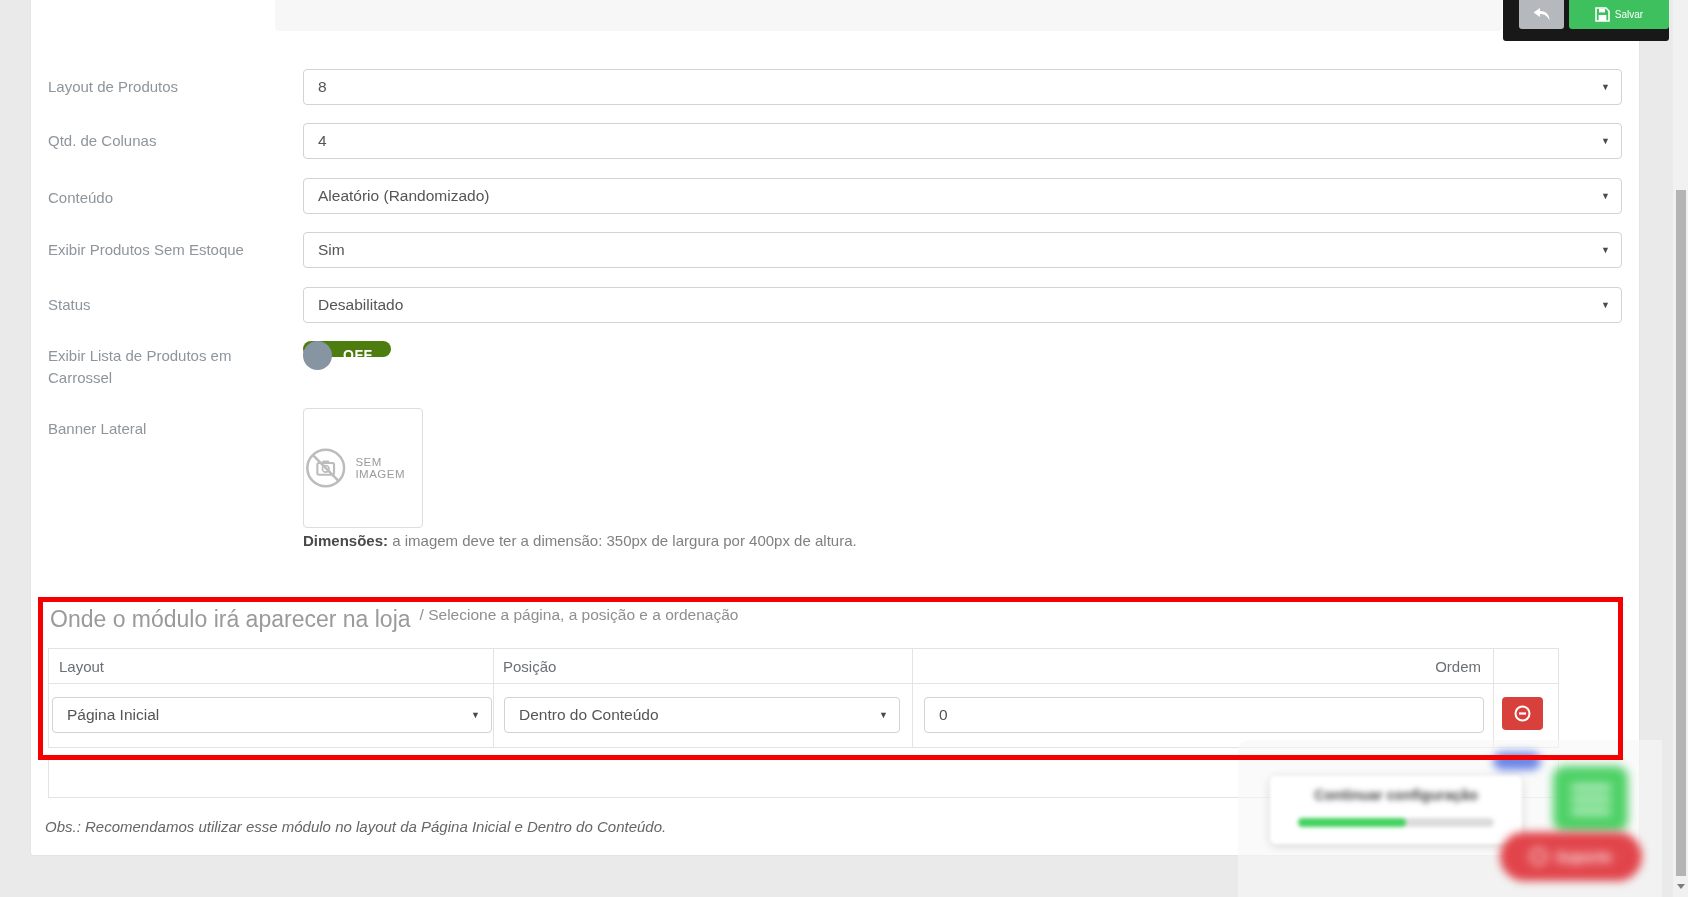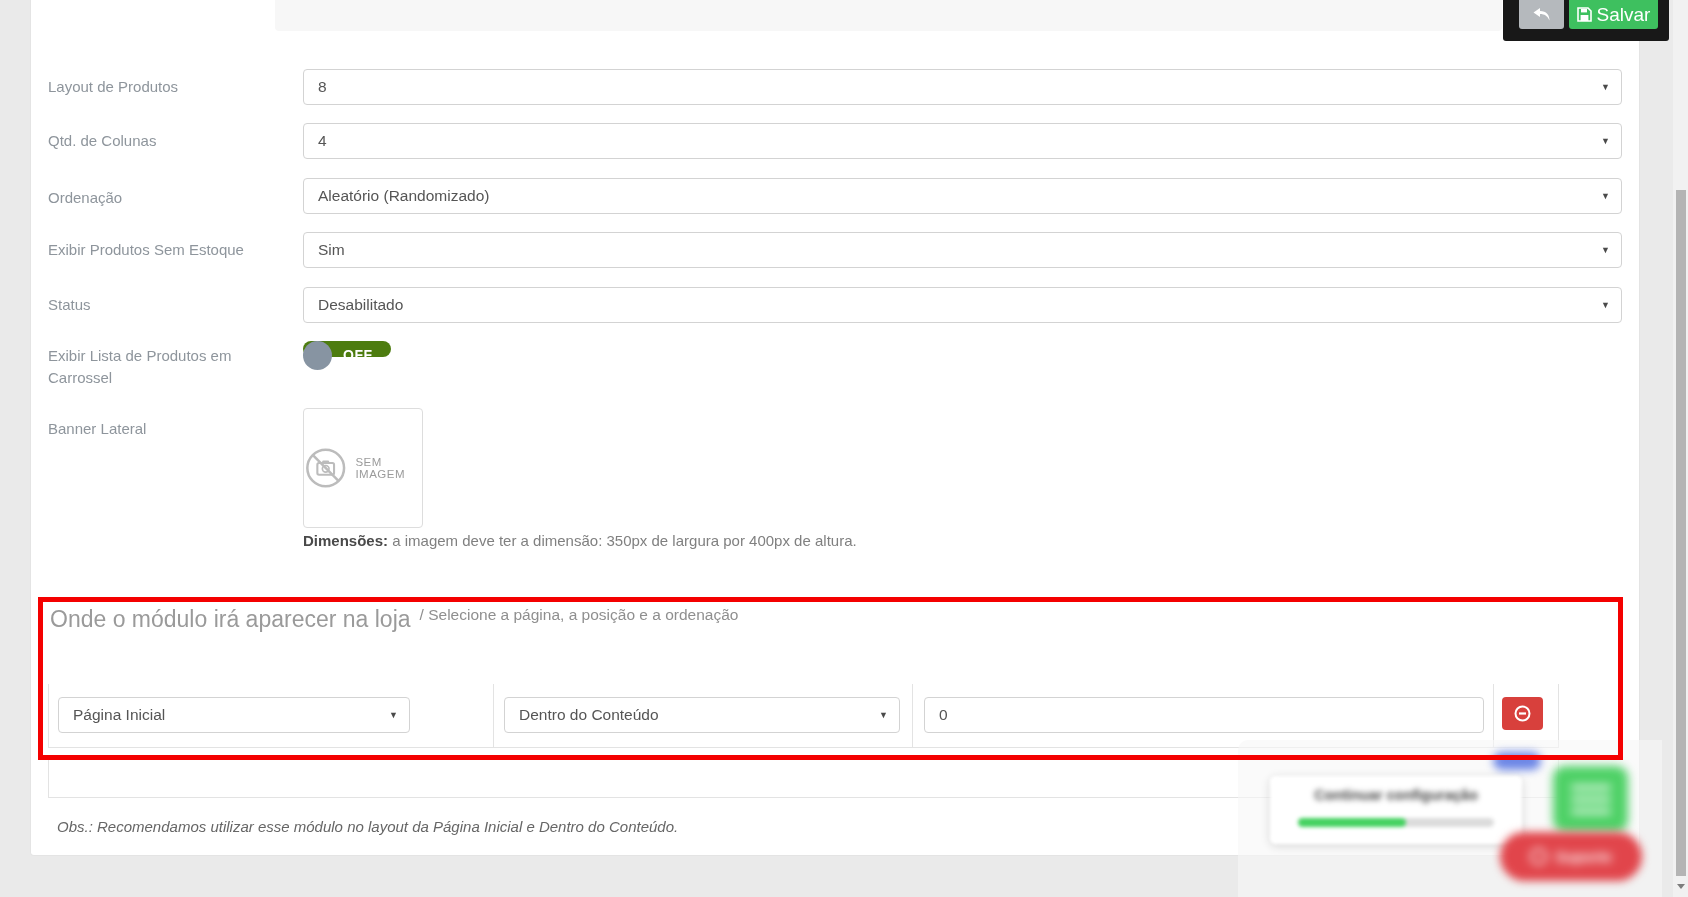--- a/index.html
+++ b/index.html
@@ -8,23 +8,23 @@
   
   .card{position:absolute;left:30px;top:0;width:1610px;height:856px;background:#fff;
         border:1px solid #e4e4e4;border-top:none;border-radius:0 0 4px 4px;box-sizing:border-box;}
 
   .top-strip{position:absolute;left:275px;top:0;width:1227px;height:31px;background:#f7f7f7;border-radius:0 0 4px 4px;}
 
   
   .action-bar{position:absolute;left:1503px;top:0;width:166px;height:41px;background:#181818;border-radius:0 0 3px 3px;z-index:10;}
   .btn-back{position:absolute;left:16px;top:0;width:45px;height:29px;background:#b5b9bd;border:none;
             border-radius:0 0 3px 3px;display:flex;align-items:center;justify-content:center;cursor:pointer;}
-  .btn-save{position:absolute;left:66px;top:0;width:89px;height:29px;background:#3ec05f;border:none;
+  .btn-save{position:absolute;left:66px;top:0;width:100px;height:29px;background:#3ec05f;border:none;
             border-radius:0 0 3px 3px;display:flex;align-items:center;justify-content:center;gap:5px;
-            color:#fff;font-size:19px;cursor:pointer;font-family:inherit;}
+            color:#fff;font-size:10px;cursor:pointer;font-family:inherit;}
 
   
   .field-label{position:absolute;left:48px;color:#8e959c;font-size:15px;}
   .sel{position:absolute;left:303px;width:1319px;height:36px;background:#fff;border:1px solid #d3d3d3;
        border-radius:4px;box-sizing:border-box;display:flex;align-items:center;padding:0 14px;
        color:#555;font-size:15.5px;cursor:pointer;}
   .caret{position:absolute;right:11px;top:50%;transform:translateY(-50%);font-size:9px;color:#4a4a4a;}
 
   .toggle{position:absolute;left:303px;top:341px;width:88px;height:16px;background:#4d7c0f;border-radius:15px;cursor:pointer;}
   .toggle .knob{position:absolute;left:0;top:0;width:29px;height:29px;border-radius:50%;background:#8794a2;}
@@ -52,21 +52,21 @@
               border:1px solid #e3e3e3;border-top:none;box-sizing:border-box;}
   .vline{position:absolute;top:0;bottom:0;width:1px;background:#e3e3e3;}
   .th{position:absolute;top:9px;font-size:15px;color:#6b7075;}
   .sel-small{position:absolute;top:697px;height:36px;background:#fff;border:1px solid #d3d3d3;border-radius:4px;
              box-sizing:border-box;display:flex;align-items:center;padding:0 14px;color:#555;font-size:15.5px;cursor:pointer;}
   .order-input{position:absolute;left:924px;top:697px;width:560px;height:36px;border:1px solid #d3d3d3;border-radius:4px;
                box-sizing:border-box;padding:0 14px;color:#555;font-size:15.5px;font-family:inherit;outline:none;}
   .btn-remove{position:absolute;left:1502px;top:697px;width:41px;height:33px;background:#d8403c;border:none;
               border-radius:4px;display:flex;align-items:center;justify-content:center;cursor:pointer;}
 
-  .obs-note{position:absolute;left:45px;top:818px;font-style:italic;color:#666;font-size:15px;margin-left:12px;}
+  .obs-note{position:absolute;left:45px;top:818px;font-style:italic;color:#666;font-size:15px;}
 
   
   .overlay{position:absolute;left:1238px;top:740px;width:424px;height:157px;background:rgba(247,247,247,.62);
            border-radius:10px 0 0 0;z-index:8;}
   .ov-blue-pill{position:absolute;left:255px;top:12px;width:48px;height:18px;background:#6c86e6;border-radius:9px;filter:blur(4px);}
   .ov-card{position:absolute;left:32px;top:36px;width:252px;height:68px;background:rgba(255,255,255,.95);border-radius:6px;
            box-shadow:0 2px 10px rgba(0,0,0,.15);filter:blur(1.5px);}
   .ov-card .ov-title{margin-top:11px;text-align:center;font-size:14.5px;font-weight:bold;color:#454545;filter:blur(2.5px);}
   .ov-progress{position:absolute;left:28px;top:42px;width:196px;height:9px;background:#dcdcdc;border-radius:5px;filter:blur(1.5px);}
   .ov-progress .fill{width:108px;height:9px;background:#43d25f;border-radius:5px;}
@@ -87,21 +87,21 @@
 </head>
 <body>
 
 <div id="screen">
 
   <div class="card"></div>
   <div class="top-strip"></div>
 
   <div class="field-label" style="top:78px">Layout de Produtos</div>
   <div class="field-label" style="top:132px">Qtd. de Colunas</div>
-  <div class="field-label" style="top:189px">Ordenação</div>
+  <div class="field-label" style="top:189px">Conteúdo</div>
   <div class="field-label" style="top:241px">Exibir Produtos Sem Estoque</div>
   <div class="field-label" style="top:296px">Status</div>
   <div class="field-label" style="top:345px;width:230px;line-height:1.45">Exibir Lista de Produtos em Carrossel</div>
   <div class="field-label" style="top:420px">Banner Lateral</div>
 
   <div class="sel" style="top:69px">
     <span>8</span>
     <span class="caret">▼</span>
   </div>
   <div class="sel" style="top:123px">
@@ -139,27 +139,35 @@
 
   <div class="dim-note">
     <b>Dimensões:</b><span> a imagem deve ter a dimensão: 350px de largura por 400px de altura.</span>
   </div>
 
   <div class="section-heading">
     <span class="t1">Onde o módulo irá aparecer na loja</span>
     <span class="t2">/ Selecione a página, a posição e a ordenação</span>
   </div>
 
+  <div class="tbl-header">
+    <span class="th" style="left:10px">Layout</span>
+    <span class="th" style="left:454px">Posição</span>
+    <span class="th" style="left:1364px;width:68px;text-align:right">Ordem</span>
+    <span class="vline" style="left:444px"></span>
+    <span class="vline" style="left:863px"></span>
+    <span class="vline" style="left:1444px"></span>
+  </div>
 
   <div class="tbl-row">
     <span class="vline" style="left:444px"></span>
     <span class="vline" style="left:863px"></span>
     <span class="vline" style="left:1444px"></span>
   </div>
-  <div class="sel-small" style="left:58px;width:352px">
+  <div class="sel-small" style="left:52px;width:440px">
     <span>Página Inicial</span>
     <span class="caret">▼</span>
   </div>
   <div class="sel-small" style="left:504px;width:396px">
     <span>Dentro do Conteúdo</span>
     <span class="caret">▼</span>
   </div>
   <input class="order-input" type="text" value="0" style="">
   <button class="btn-remove">
     <svg width="17" height="17" viewBox="0 0 17 17">

